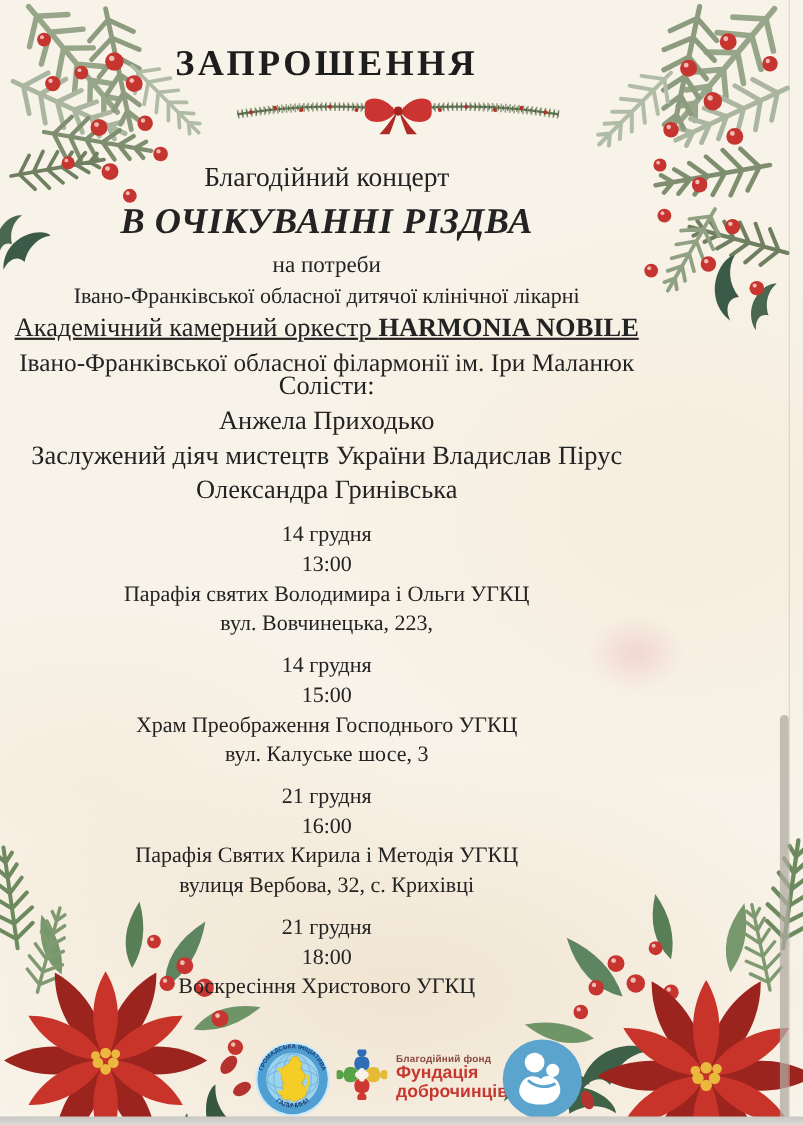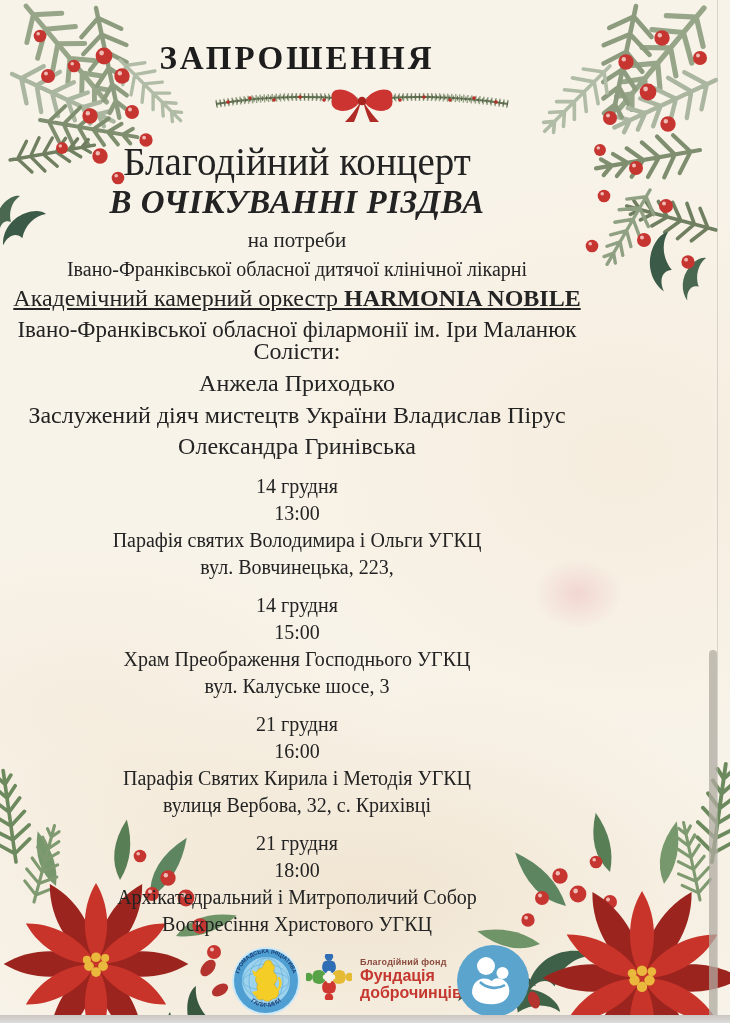--- a/index.html
+++ b/index.html
@@ -9,21 +9,21 @@
     background:
       radial-gradient(ellipse 620px 320px at 50% 88%, rgba(228,205,170,.38), transparent 70%),
       radial-gradient(ellipse 520px 420px at 85% 45%, rgba(240,222,196,.30), transparent 72%),
       radial-gradient(ellipse 420px 260px at 12% 70%, rgba(236,216,188,.25), transparent 70%),
       #f8f3e9;
   }
   .overlay-art{position:absolute;left:0;top:0;width:730px;height:1023px;pointer-events:none;}
   .txt{position:absolute;left:0;width:594px;text-align:center;}
   .title{top:40px;font-size:33px;font-weight:700;letter-spacing:3px;color:#1d1d1d;}
   .heading{top:143px;line-height:1;}
-  .h-line1{font-size:39px;line-height:37px;}
+  .h-line1{font-size:25px;line-height:37px;}
   .h-line2{font-size:33px;font-weight:700;font-style:italic;line-height:45px;letter-spacing:.5px;}
   .h-line3{font-size:21px;line-height:31px;}
   .h-line4{font-size:20px;line-height:27px;}
   .h-line5{font-size:24px;line-height:31px;text-decoration:underline;}
   .h-line6{font-size:23px;line-height:31px;}
   .soloists{top:335px;}
   .sol-label{font-size:24px;line-height:33px;}
   .sol-name{font-size:24px;line-height:31.5px;}
   .events{top:473px;}
   .event{margin-bottom:11px;}
@@ -249,21 +249,20 @@
   </div>
   <div class="event">
     <div class="ev-line">21 грудня</div>
     <div class="ev-line">16:00</div>
     <div class="ev-line">Парафія Святих Кирила і Методія УГКЦ</div>
     <div class="ev-line">вулиця Вербова, 32, с. Крихівці</div>
   </div>
   <div class="event">
     <div class="ev-line">21 грудня</div>
     <div class="ev-line">18:00</div>
-    <div class="ev-line">Архікатедральний і Митрополичий Собор</div>
     <div class="ev-line">Воскресіння Христового УГКЦ</div>
   </div>
 </div>
 
 <svg class="logo logo-galychyna" viewBox="0 0 70 70" xmlns="http://www.w3.org/2000/svg">
   <circle cx="35" cy="35" r="34" fill="#cfe9f6"></circle>
   <circle cx="35" cy="35" r="32" fill="#4f9fd3"></circle>
   <circle cx="35" cy="35" r="24" fill="#9ed3ee"></circle>
   <g stroke="#74b9e0" stroke-width="1" fill="none">
     <ellipse cx="35" cy="35" rx="9" ry="23"></ellipse>

